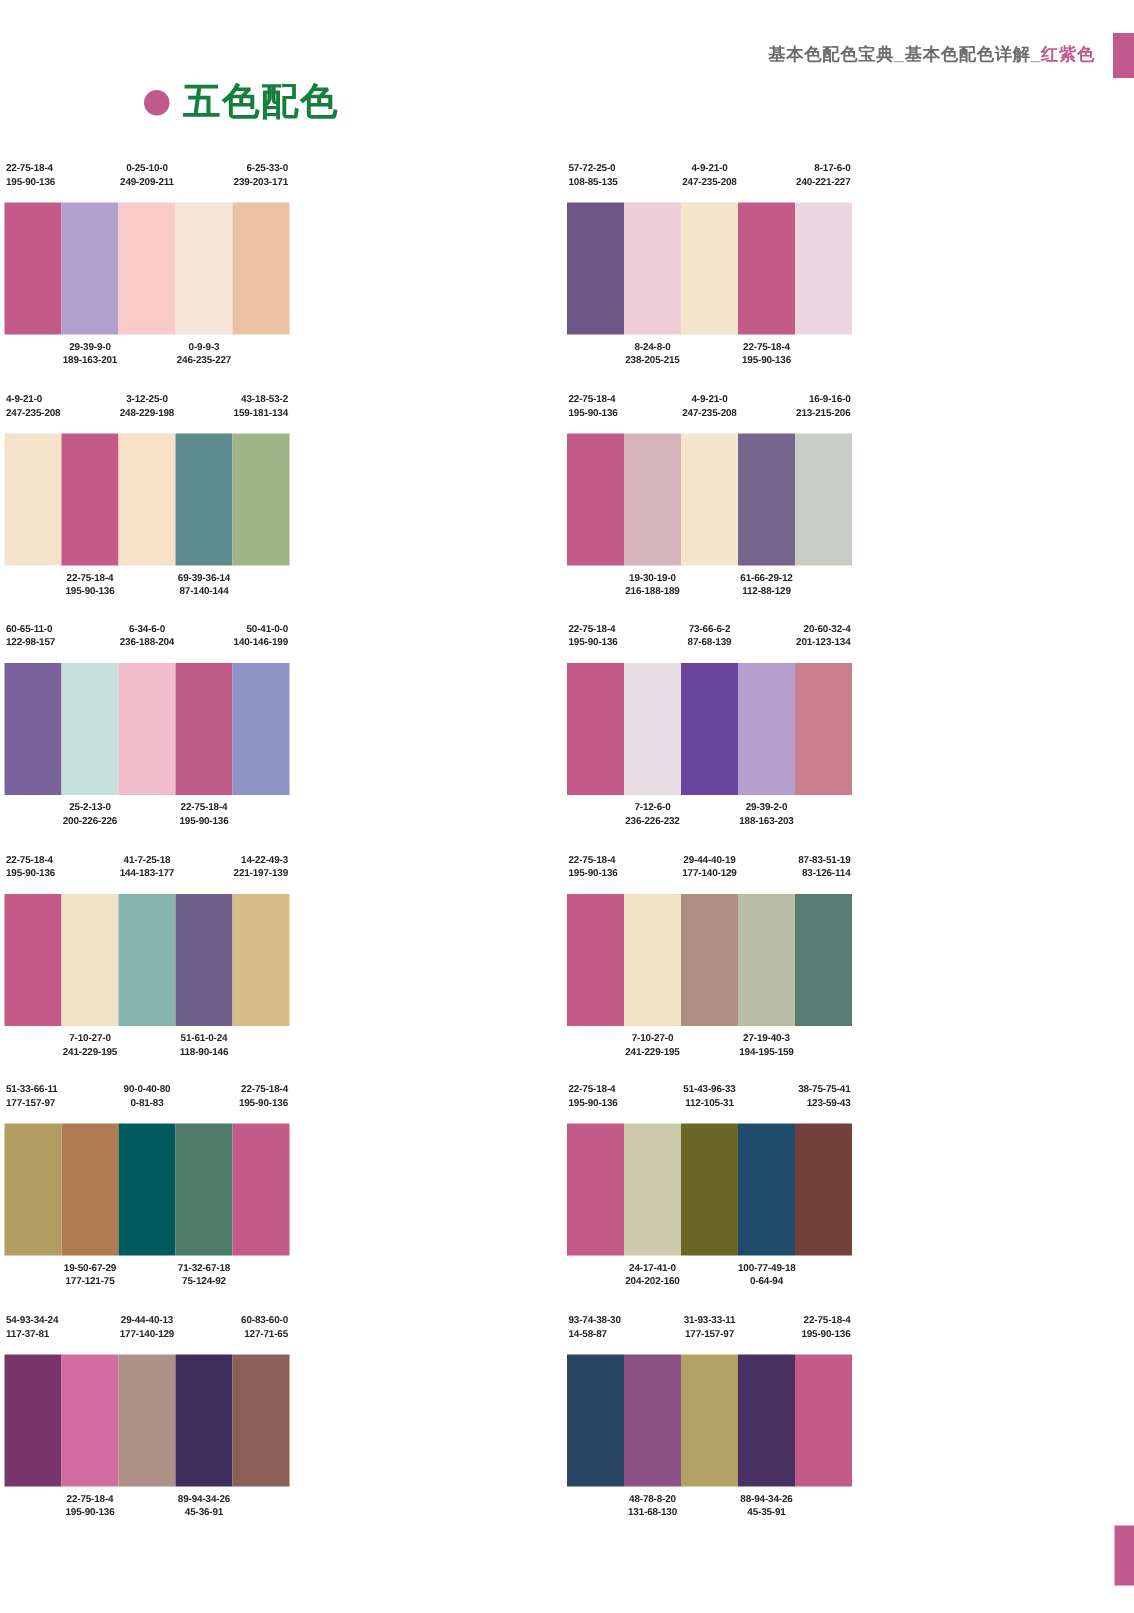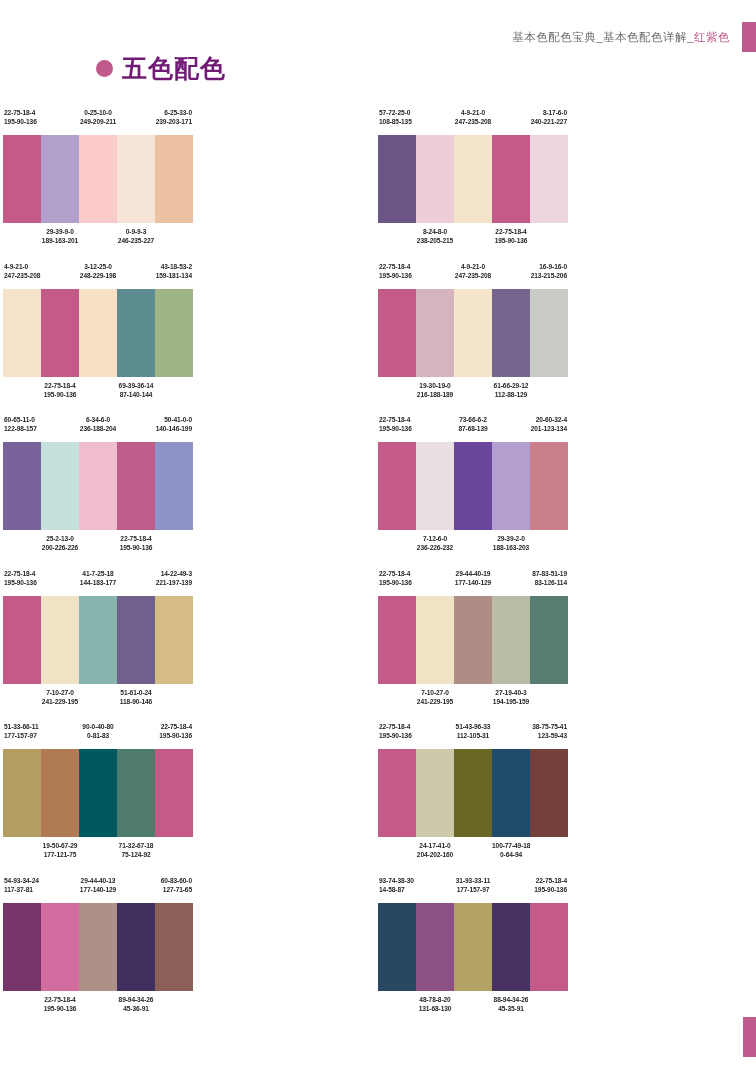--- a/index.html
+++ b/index.html
@@ -11,42 +11,42 @@
   }
   .page { position: relative; width: 756px; height: 1075px; background: #fff; }
 
   
   .header {
     position: absolute; top: 28px; right: 0; left: 0;
     height: 30px;
     display: flex; align-items: flex-start; justify-content: flex-end;
   }
   .header-text {
-    font-size: 11.5px; font-weight: normal; color: #6c6c6c;
+    font-size: 11.5px; font-weight: bold; color: #6c6c6c;
     letter-spacing: .5px; line-height: 14px; white-space: nowrap;
     padding-top: 2px;
   }
   .header-text .accent { color: #c0598c; }
   .header-tab {
     width: 14px; height: 30px; background: #c0598c;
     margin-left: 12px; margin-right: 0;
     position: relative; top: -6px;
   }
 
   
   .title-row {
     position: absolute; top: 55px; left: 96px;
     display: flex; align-items: center;
   }
   .title-dot {
     width: 17px; height: 17px; border-radius: 50%;
     background: #c0598c; margin-right: 9px;
   }
   .title-text {
-    font-size: 25px; font-weight: bold; color: #701a75;
+    font-size: 25px; font-weight: bold; color: #15803d;
     letter-spacing: 1px; line-height: 26px;
   }
 
   
   .grid {
     position: absolute; top: 108px; left: 0;
     width: 756px;
     display: grid;
     grid-template-columns: 1fr 1fr;
     column-gap: 0px;

